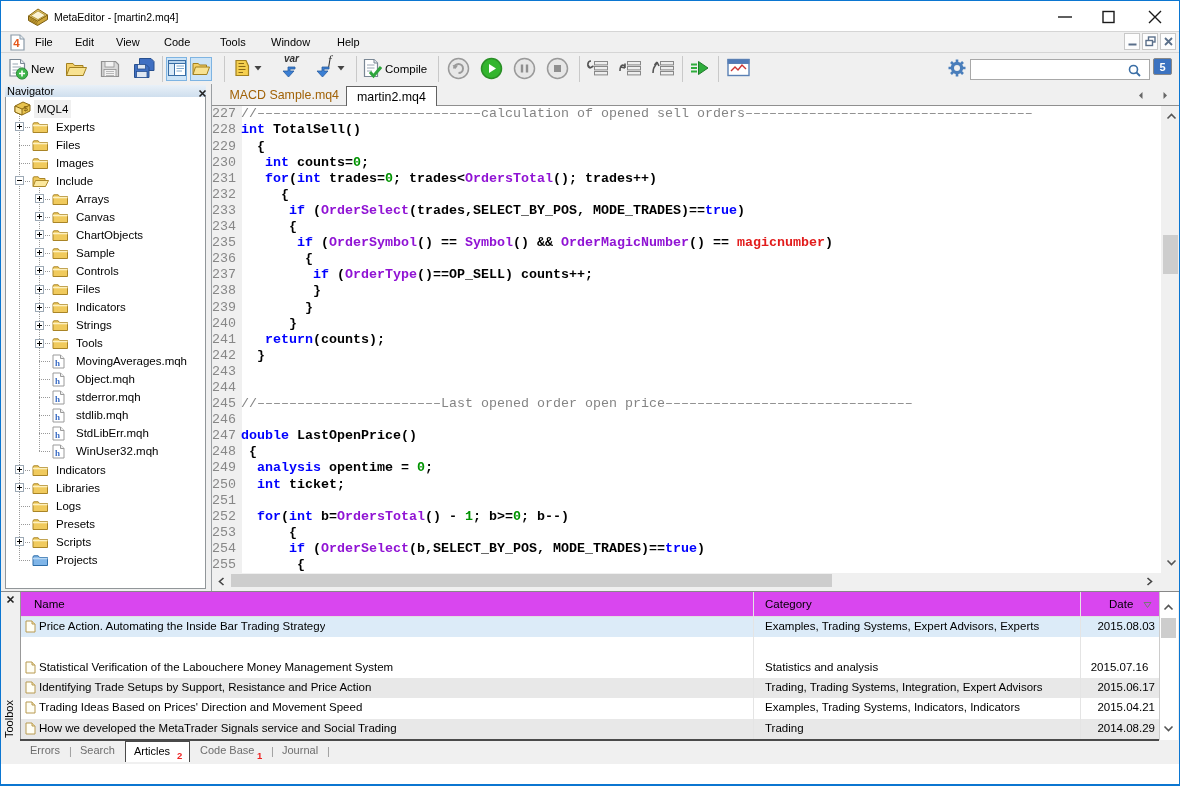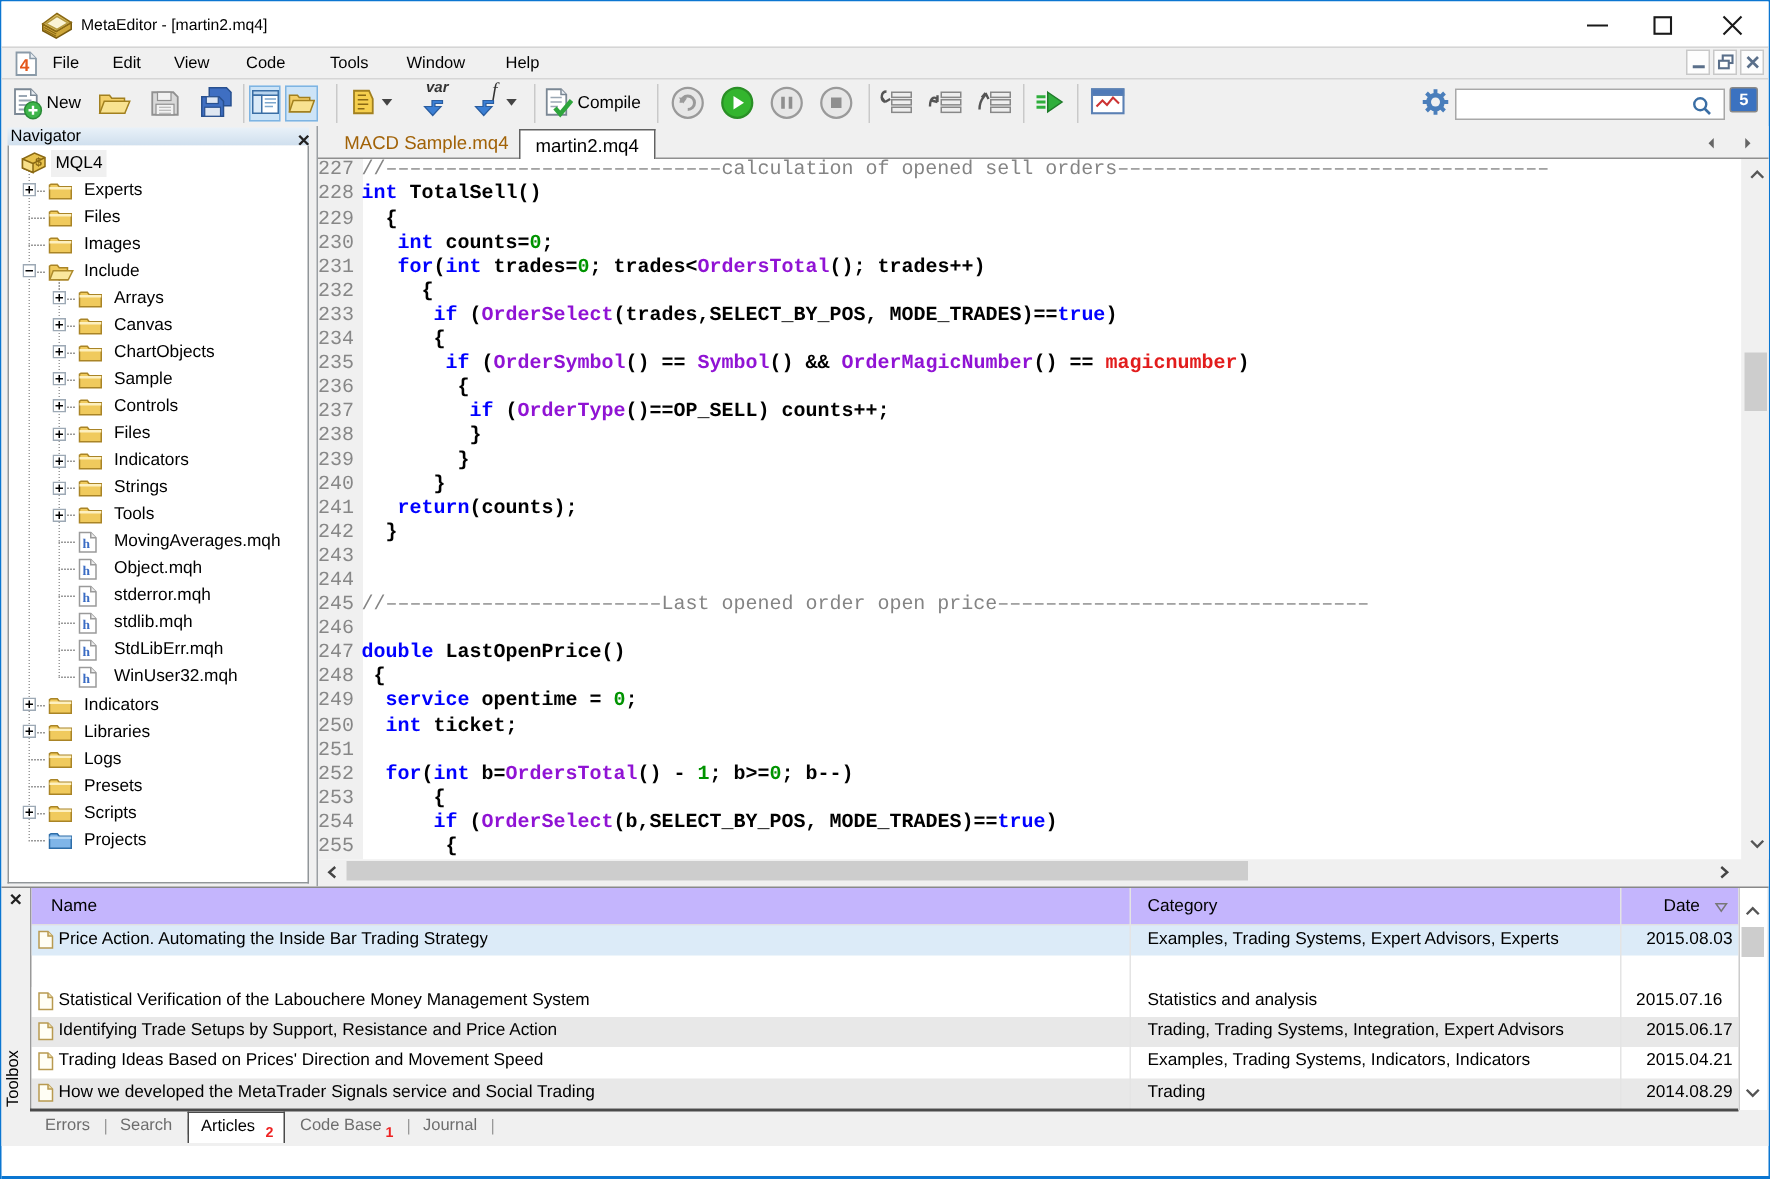--- a/index.html
+++ b/index.html
@@ -500,21 +500,21 @@
         }
       }
    <span class="k">return</span>(counts);
   }
  
  
 <span class="c">//–––––––––––––––––––––––Last opened order open price–––––––––––––––––––––––––––––––</span>
  
 <span class="k">double</span> LastOpenPrice()
  {
-  <span class="k">service</span> opentime = <span class="n">0</span>;
+  <span class="k">analysis</span> opentime = <span class="n">0</span>;
   <span class="k">int</span> ticket;
  
   <span class="k">for</span>(<span class="k">int</span> b=<span class="f">OrdersTotal</span>() - <span class="n">1</span>; b&gt;=<span class="n">0</span>; b--)
       {
       <span class="k">if</span> (<span class="f">OrderSelect</span>(b,SELECT_BY_POS, MODE_TRADES)==<span class="k">true</span>)
        {</div>
       </div>
       <div id="vscroll">
           <div class="abs" style="left:0;top:0;width:18px;height:467px;background:#f0f0f0"></div>
           <svg class="abs" style="left:5px;top:7px" width="11" height="7" viewBox="0 0 11 7">
@@ -535,21 +535,21 @@
           </svg>
         </div>
     </div>
   </div>
   <div id="toolbox">
     <svg class="abs" style="left:5px;top:3px" width="9" height="9" viewBox="0 0 9 9">
         <path d="M1.5 1.5 L7.5 7.5 M7.5 1.5 L1.5 7.5" stroke="#222" stroke-width="1.6"></path>
       </svg>
       <div class="abs" style="left:2px;top:146px;transform:rotate(-90deg);transform-origin:0 0;font-size:11px;white-space:nowrap">Toolbox</div>
     <div id="tb-table">
-<div class="throw" style="top:0;height:25px;background:#c4b5fd">
+<div class="throw" style="top:0;height:25px;background:#d946ef">
           <div class="tcell" style="left:13px;top:6px">Name</div>
           <div class="tcell" style="left:744px;top:6px">Category</div>
           <div class="tcell" style="left:1088px;top:6px">Date</div>
           <svg class="abs" style="left:1122px;top:9px" width="9" height="8" viewBox="0 0 9 8">
             <path d="M1 1.5 L8 1.5 L4.5 6.5 Z" fill="none" stroke="#777" stroke-width="1"></path>
           </svg>
           <div class="abs" style="left:0;top:24px;width:1138px;height:1px;background:#e0e0e0"></div>
         </div>
 <div class="throw" style="top:25.0px;background:#dcebf8">
           <div class="abs" style="left:4px;top:3px"><svg width="11" height="13" viewBox="0 0 11 13">

